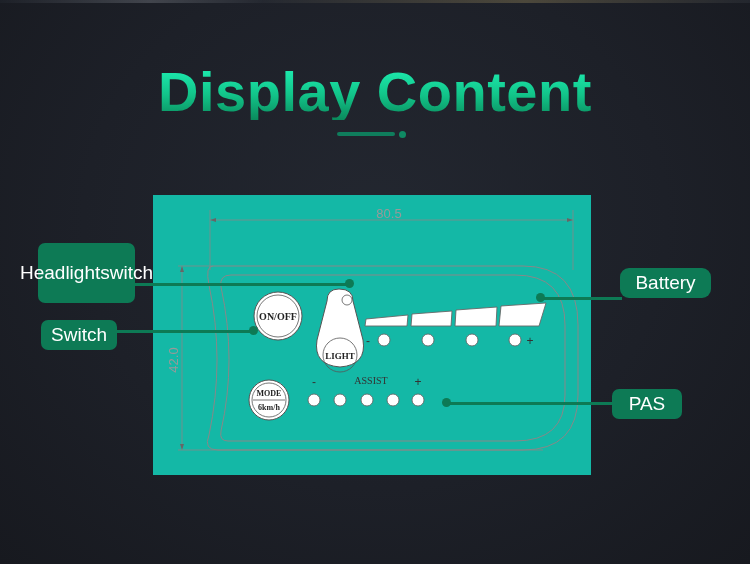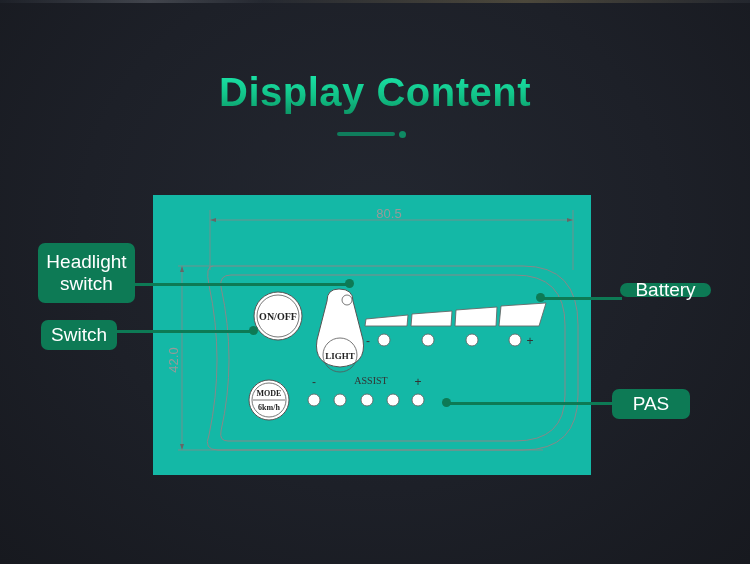--- a/index.html
+++ b/index.html
@@ -9,21 +9,21 @@
       font-family: "Liberation Sans", sans-serif;
       position:relative;
     }
     .topstrip {
       position:absolute; left:0; top:0; width:750px; height:3px;
       background: linear-gradient(90deg, #20242c 0%, #5a5e66 20%, #2a2e36 35%, #6b6248 70%, #2a2e36 100%);
       opacity:.6;
     }
     .title {
       position:absolute; left:0; top:64px; width:750px; text-align:center;
-      font-size:40px; font-weight:bold; letter-spacing:0.5px;
+      font-size:56px; font-weight:bold; letter-spacing:0.5px;
       background: linear-gradient(180deg, #1ff2b6 0%, #12c489 55%, #0a8a5c 100%);
       -webkit-background-clip:text; background-clip:text; color:transparent;
       line-height:56px;
     }
     .title-underline {
       position:absolute; left:337px; top:132px; width:58px; height:4px;
       border-radius:2px; background:#0f7d5c;
     }
     .title-dot {
       position:absolute; left:399px; top:131px; width:7px; height:7px;
@@ -119,30 +119,30 @@
     <g stroke="#666" stroke-width="0.9" fill="#fff">
       <circle cx="161" cy="205" r="6"></circle>
       <circle cx="187" cy="205" r="6"></circle>
       <circle cx="214" cy="205" r="6"></circle>
       <circle cx="240" cy="205" r="6"></circle>
       <circle cx="265" cy="205" r="6"></circle>
     </g>
   </svg>
 </div>
 
-<div class="label" style="left:38px; top:243px; width:97px; height:60px; flex-direction:column;">
+<div class="label" style="left:38px; top:243px; width:97px; height:60px; flex-direction:row;">
   <span>Headlight</span>
   <span>switch</span>
 </div>
 <div class="leader" style="left:134px; top:283px; width:216px;"></div>
 <div class="dot" style="left:345px; top:279px;"></div>
 
 <div class="label" style="left:41px; top:320px; width:76px; height:30px;">Switch</div>
 <div class="leader" style="left:116px; top:330px; width:138px;"></div>
 <div class="dot" style="left:249px; top:326px;"></div>
 
-<div class="label" style="left:620px; top:283px; width:91px; height:14px;">Battery</div>
+<div class="label" style="left:620px; top:268px; width:91px; height:30px;border-radius:9px;">Battery</div>
 <div class="leader" style="left:542px; top:297px; width:80px;"></div>
 <div class="dot" style="left:536px; top:293px;"></div>
 
-<div class="label" style="left:612px; top:389px; width:78px; height:30px;text-align:center;">PAS</div>
+<div class="label" style="left:612px; top:389px; width:70px; height:30px;text-align:center;">PAS</div>
 <div class="leader" style="left:448px; top:402px; width:166px;"></div>
 <div class="dot" style="left:442px; top:398px;"></div>
 
 </body></html>

